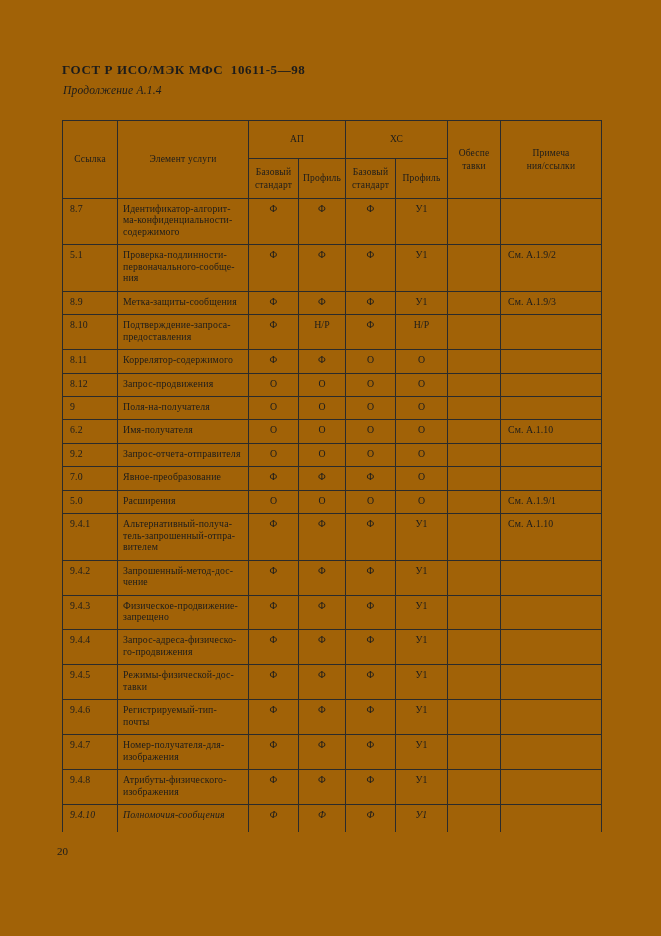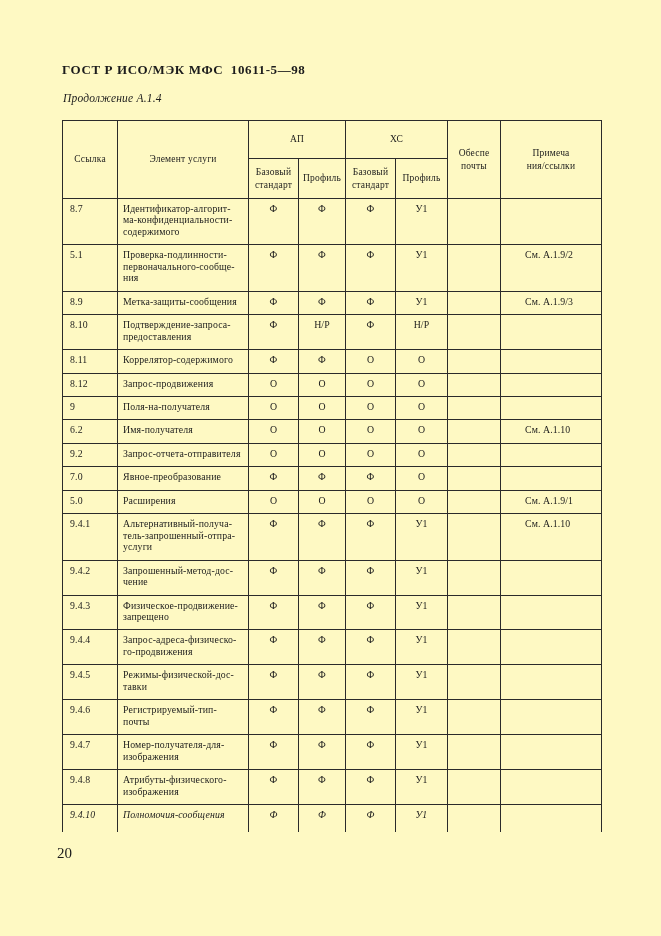--- a/index.html
+++ b/index.html
@@ -1,38 +1,38 @@
 <!DOCTYPE html>
 <html lang="ru"><head>
 <meta charset="utf-8">
 <style>
   * { margin: 0; padding: 0; box-sizing: border-box; }
   html, body { background: #e8e8e8; }
   .page {
     position: relative;
     width: 661px;
     height: 936px;
-    background: #fef9c3;
+    background: #a16207;
     font-family: "Liberation Serif", "DejaVu Serif", serif;
     color: #1c1c1c;
     overflow: hidden;
   }
   .doc-header {
     position: absolute;
     left: 62px;
     top: 62px;
     font-size: 13px;
     font-weight: bold;
     letter-spacing: 0.6px;
     white-space: pre;
   }
   .table-caption {
     position: absolute;
     left: 63px;
-    top: 92px;
+    top: 84px;
     font-style: italic;
     font-size: 11.5px;
     letter-spacing: 0.2px;
   }
   .std-table {
     position: absolute;
     left: 62px;
     top: 120px;
     width: 539px;
     border-collapse: collapse;
@@ -58,28 +58,28 @@
     vertical-align: top;
     line-height: 1.17;
     letter-spacing: 0.15px;
     white-space: pre-line;
     padding: 4px 2px 7px 5px;
     overflow: hidden;
   }
   .std-table tbody td.ref { padding-left: 7px; margin-top: 21px; }
   .std-table tbody td.el { padding-right: 1px; margin-left: 20px; }
   .std-table tbody td.val { text-align: center; padding-left: 1px; padding-right: 1px; }
-  .std-table tbody td.note { padding-left: 24px; letter-spacing: 0.1px; }
+  .std-table tbody td.note { padding-left: 7px; letter-spacing: 0.1px; }
   
   .std-table tbody tr:last-child td { border-bottom: none; padding-bottom: 12px; font-style: italic; }
   .page-number {
     position: absolute;
     left: 57px;
     top: 845px;
-    font-size: 15px;
+    font-size: 11px;
   }
 </style>
 </head>
 <body>
 
 <div class="page">
 
   <div class="doc-header">ГОСТ Р ИСО/МЭК МФС  10611-5—98</div>
 
   <div class="table-caption">Продолжение А.1.4</div>
@@ -95,21 +95,21 @@
       <col style="width:53px">
       <col style="width:101px">
     </colgroup>
     <thead>
       <tr class="tier1">
         <th rowspan="2">Ссылка</th>
         <th rowspan="2">Элемент услуги</th>
         <th colspan="2" class="group">АП</th>
         <th colspan="2" class="group">ХС</th>
         <th rowspan="2">Обеспе
-почты</th>
+тавки</th>
         <th rowspan="2">Примеча
 ния/ссылки</th>
       </tr>
       <tr class="tier2">
         <th>Базовый
 стандарт</th>
         <th>Профиль</th>
         <th>Базовый
 стандарт</th>
         <th>Профиль</th>
@@ -228,21 +228,21 @@
           <td class="val">О</td>
           <td class="val">О</td>
           <td class="val">О</td>
           <td class="val"></td>
           <td class="note">См. А.1.9/1</td>
         </tr>
         <tr>
           <td class="ref">9.4.1</td>
           <td class="el">Альтернативный-получа-
 тель-запрошенный-отпра-
-услуги</td>
+вителем</td>
           <td class="val">Ф</td>
           <td class="val">Ф</td>
           <td class="val">Ф</td>
           <td class="val">У1</td>
           <td class="val"></td>
           <td class="note">См. А.1.10</td>
         </tr>
         <tr>
           <td class="ref">9.4.2</td>
           <td class="el">Запрошенный-метод-дос-

